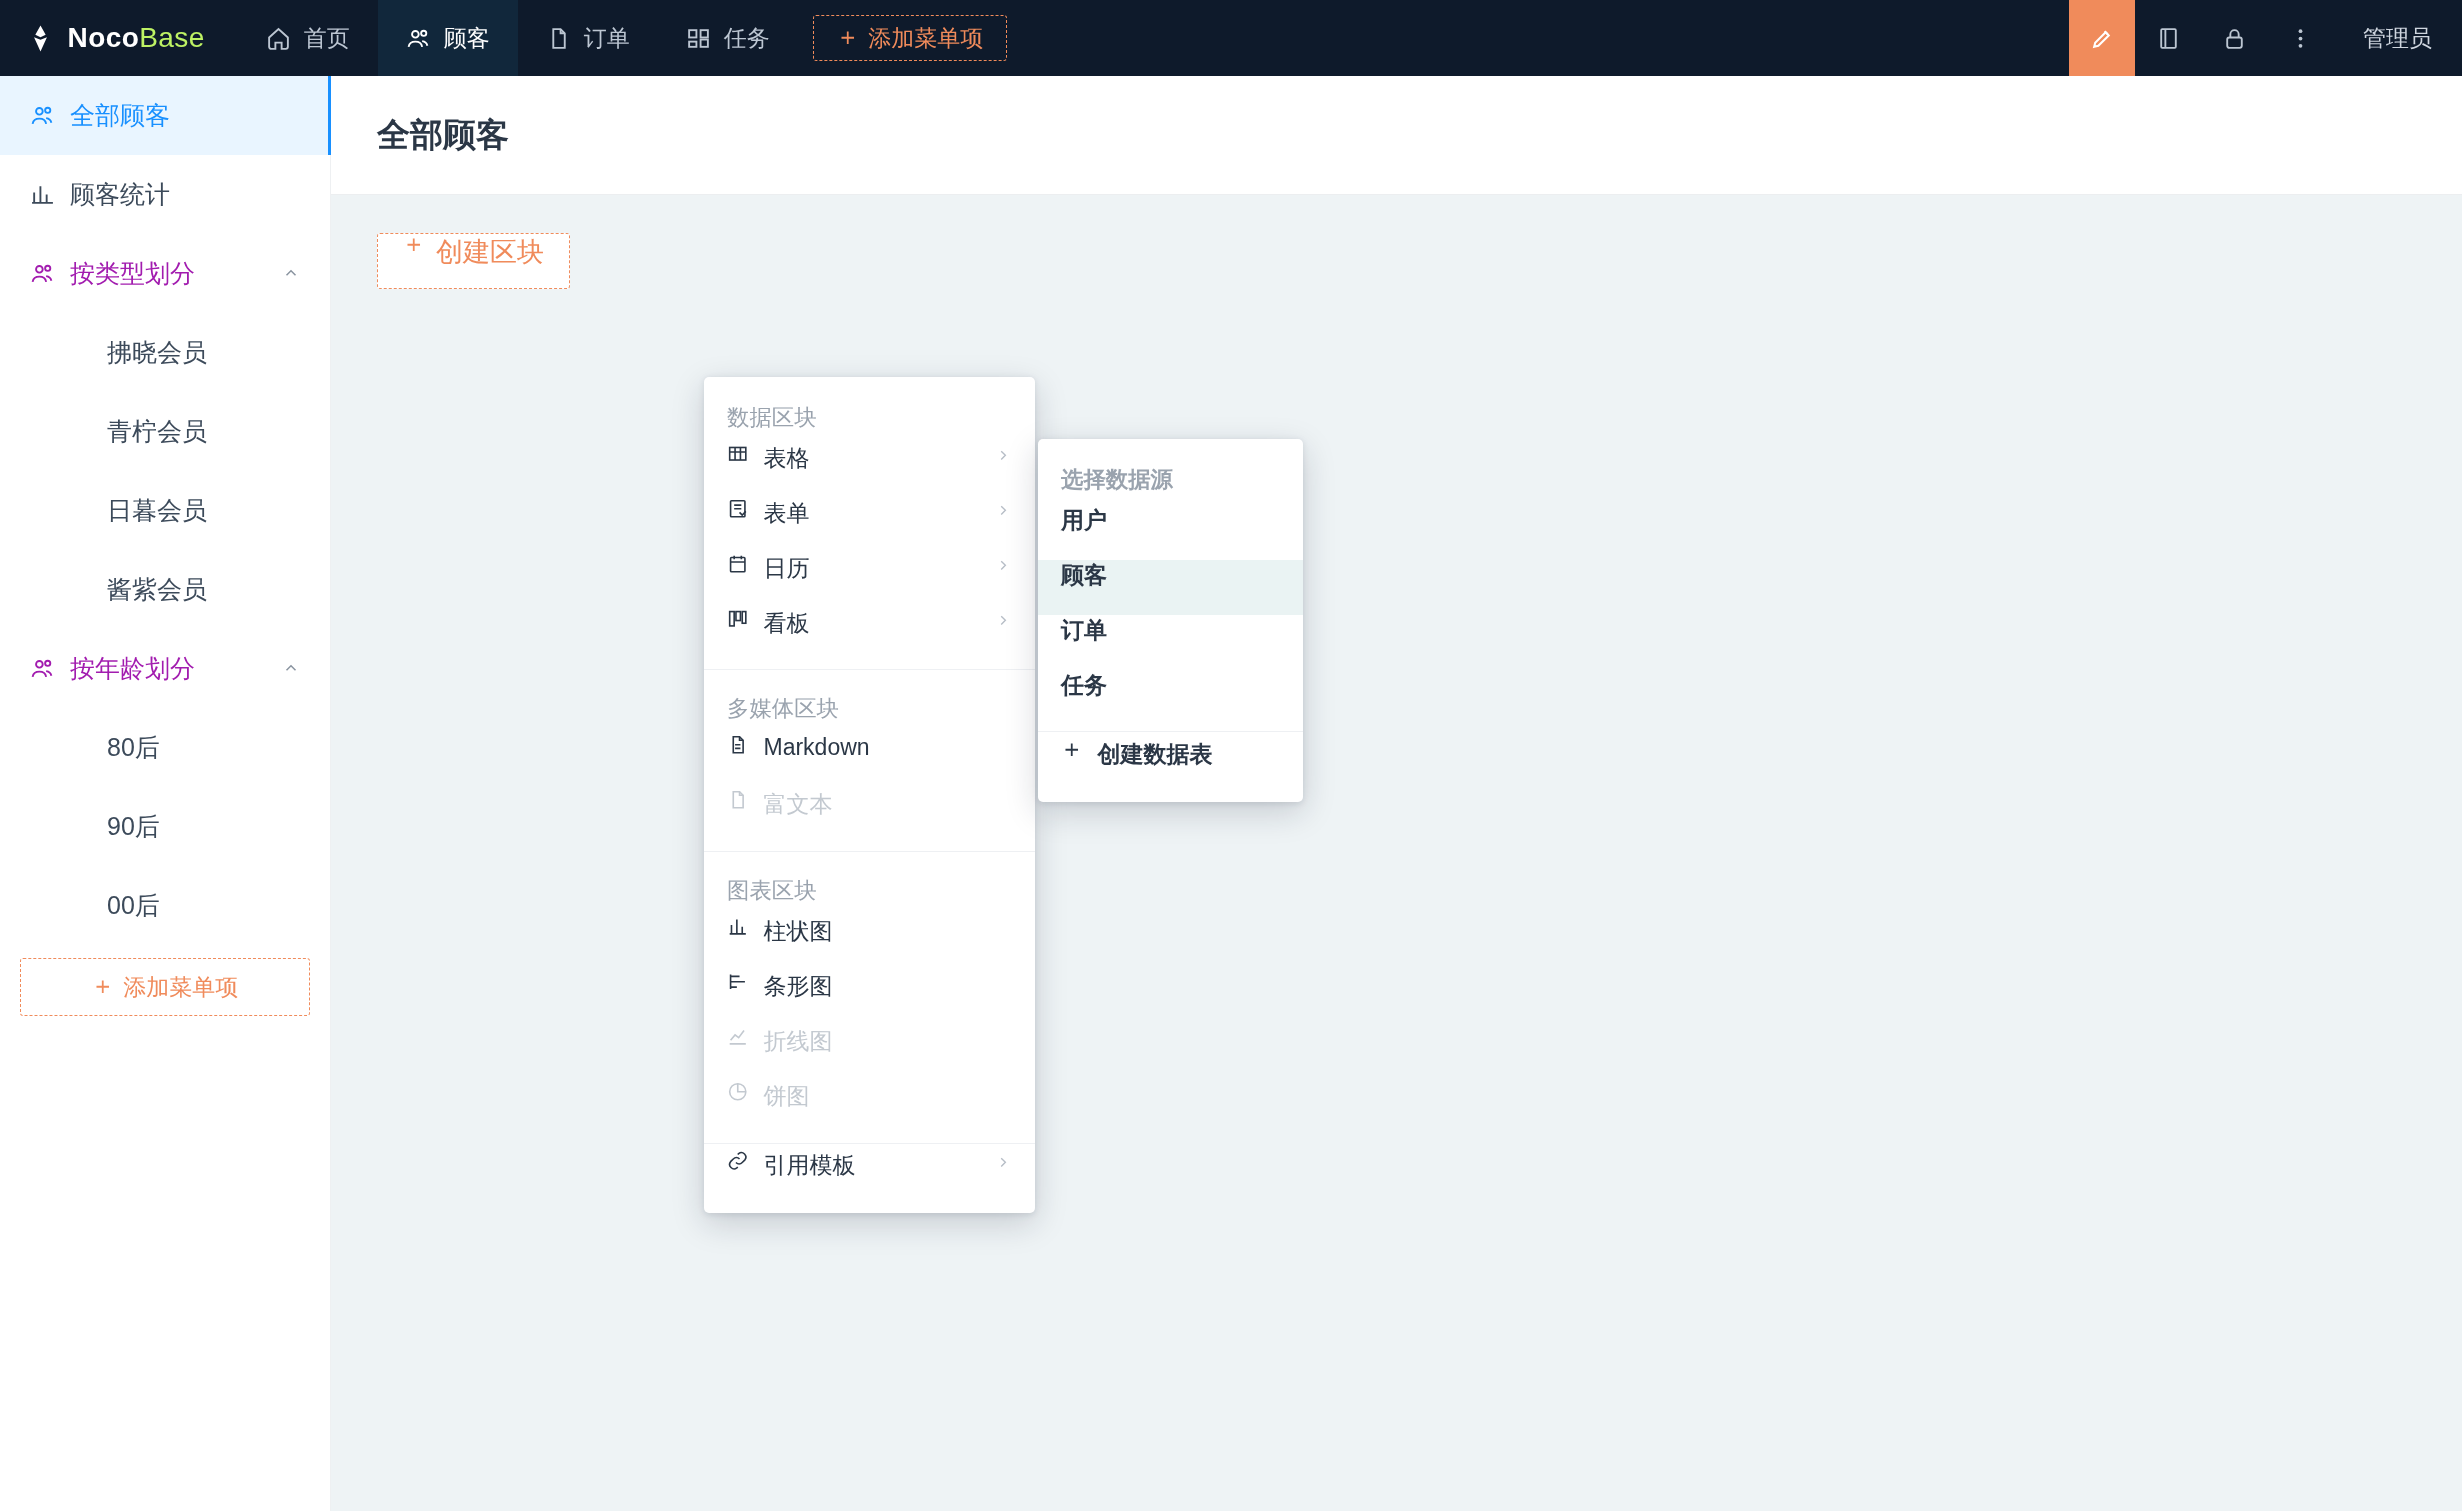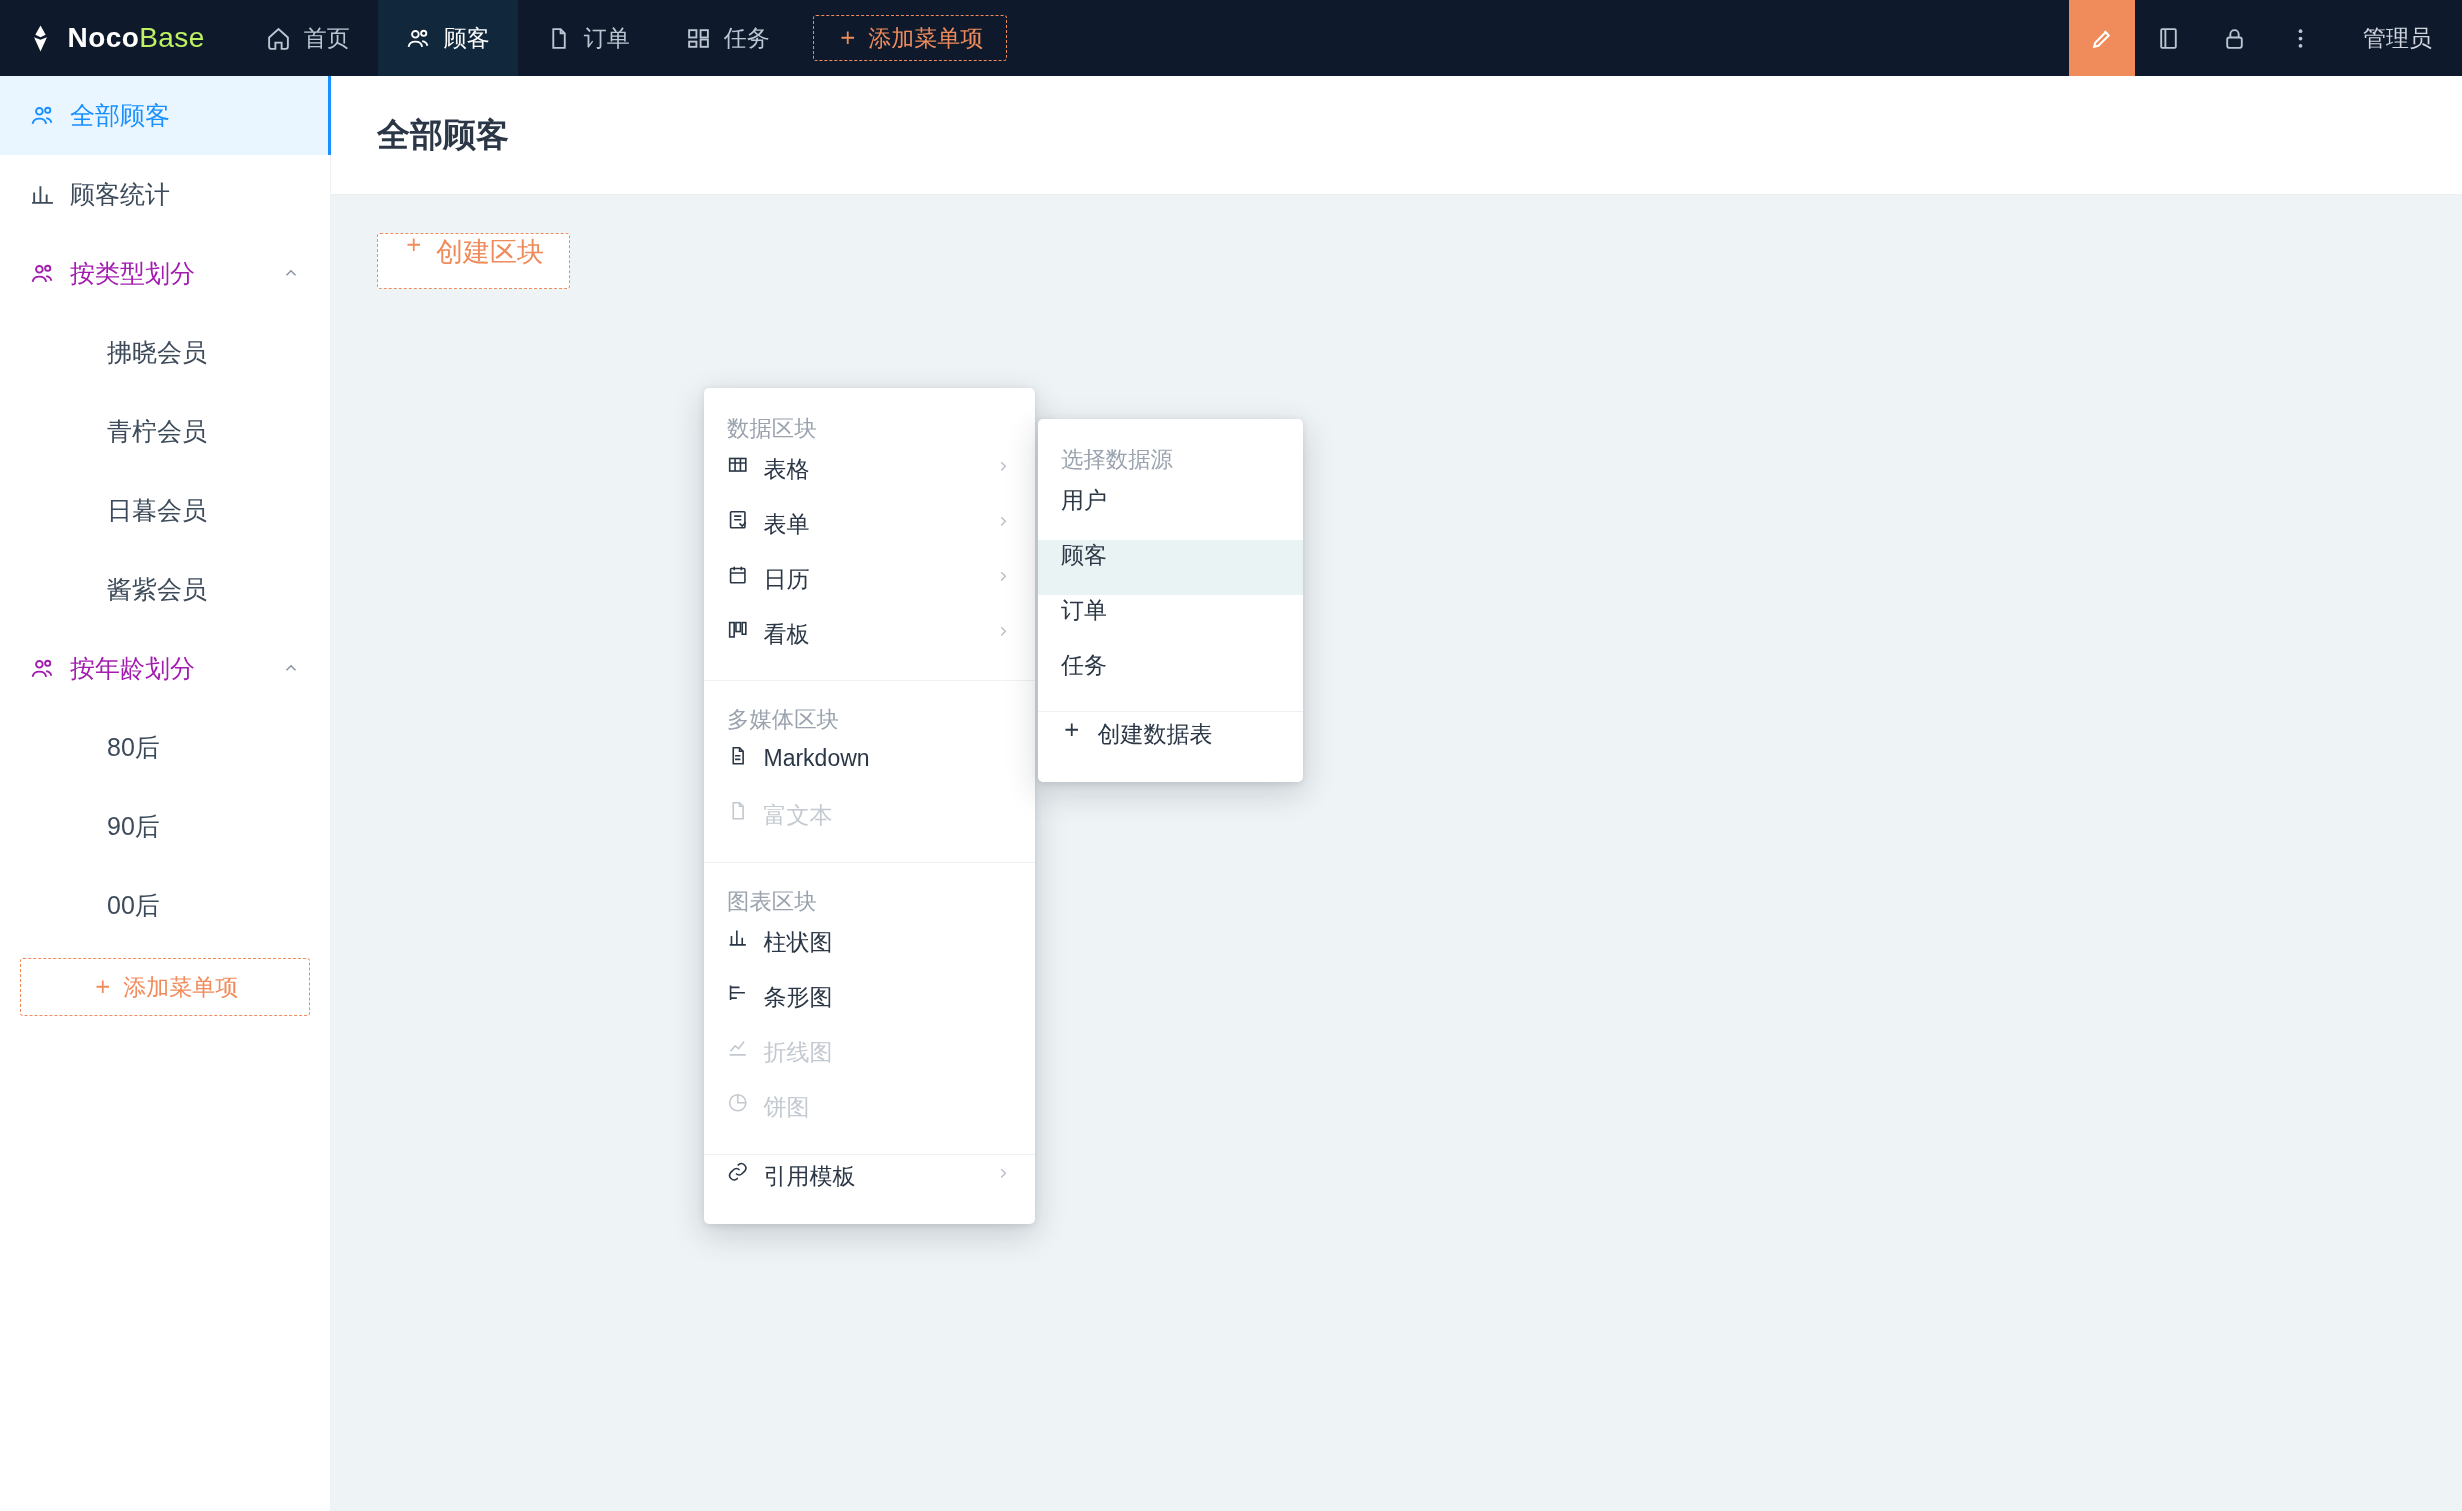--- a/index.html
+++ b/index.html
@@ -58,29 +58,29 @@
     height:56px; padding: 0 25px; border:1.7px dashed #f08b5b; color:#f08b5b;
     border-radius:3.3px; font-size:27px; cursor:pointer; background:#fff;
   }
 
   
   .menu {
     position:absolute; background:#fff; border-radius:5px;
     box-shadow: 0 10px 33px rgba(20,30,50,0.18), 0 1.7px 6.6px rgba(20,30,50,0.10);
     font-size:23px; color:#2b3746; padding: 8.3px 0;
   }
-  .menu1 { left: 373px; top: 312px; width: 331px; }
+  .menu1 { left: 373px; top: 301px; width: 331px; }
   .menu-section-title { padding: 16.6px 23px 10px; color:#9aa3ae; font-size:22.4px; }
   .menu-row {
     display:flex; align-items:flex-start; gap:15px; height:55px; padding: 0 23px; cursor:pointer;
   }
   .menu-row .chev { margin-left:auto; color:#b6bdc6; }
   .menu-row.disabled { color:#c3c9d0; cursor:default;}
   .menu-divider { height:0.8px; background:#eef0f3; margin: 6.6px 0;}
-  .menu2 { left: 707px; top: 343px; width: 265px; }
+  .menu2 { left: 707px; top: 363px; width: 265px; font-weight: bold; }
   .menu2 .menu-row.hover { background:#eaf3f3; }
 
   
   .ic { width:25px; height:25px; flex:0 0 25px; }
   .ic-s { width:21.5px; height:21.5px; flex:0 0 21.5px; }
   .topnav-item .ic, .topbar-iconbtn .ic { width:25px; height:25px;}
 </style>
 </head>
 <body>
 

